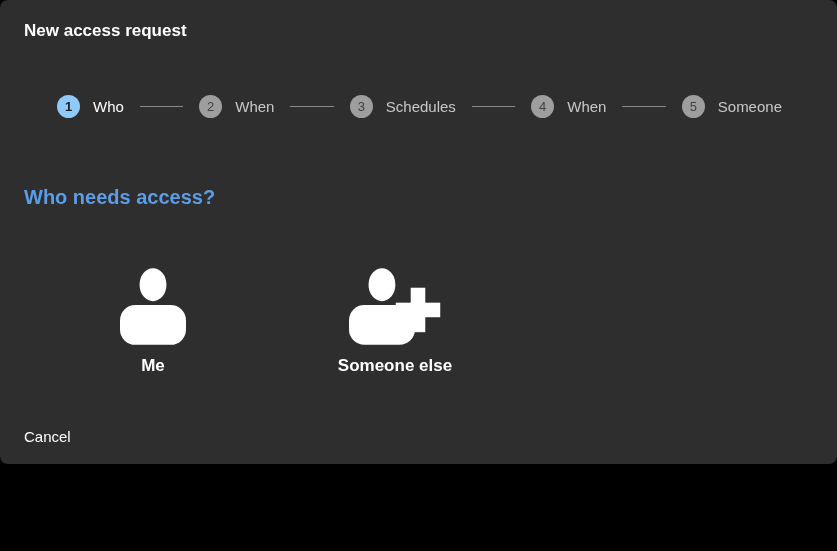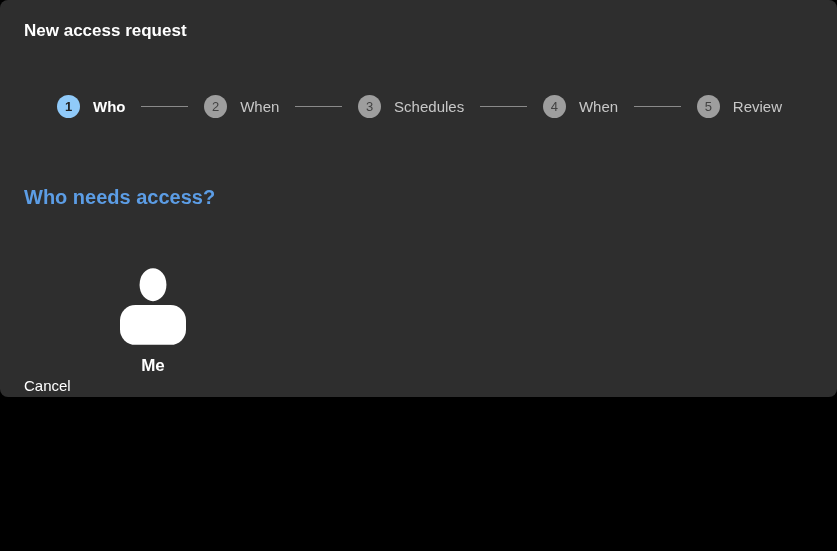--- a/index.html
+++ b/index.html
@@ -3,21 +3,21 @@
 <meta charset="utf-8">
 <style>
   html,body{margin:0;padding:0;background:#000;}
   body{
     width:837px;height:551px;overflow:hidden;
     font-family:"Liberation Sans","DejaVu Sans",sans-serif;
     -webkit-font-smoothing:antialiased;
   }
   .dialog{
     box-sizing:border-box;
-    width:837px;height:397px;
+    width:837px;height:464px;
     background:#2e2e2e;
     border-radius:8px;
     display:flex;flex-direction:column;
     padding:20px 24px 18px 24px;
     color:#fff;
   }
   .dialog-title{
     font-size:17px;font-weight:bold;color:#fff;line-height:21px;
   }
   
@@ -31,21 +31,21 @@
     width:23px;height:23px;border-radius:50%;
     display:flex;align-items:center;justify-content:center;
     font-size:13px;line-height:1;
     background:#9e9e9e;color:#424242;
     flex:0 0 auto;
   }
   .step.active .step-circle{background:#90caf9;color:#212121;font-weight:bold;}
   .step-label{
     margin-left:13px;font-size:15px;color:#c8c8c8;white-space:nowrap;
   }
-  .step.active .step-label{color:#fff;font-weight:bold;text-align:center;}
+  .step.active .step-label{color:#fff;font-weight:normal;text-align:center;}
   .step-line{
     flex:1 1 auto;height:1px;background:#8a8a8a;margin:0 16px;min-width:24px;
   }
   
   .question{
     margin:67px 0 0 0;
     font-size:20px;font-weight:bold;color:#5c9de5;line-height:24px;
   }
   .options{
     display:flex;align-items:flex-end;
@@ -93,39 +93,50 @@
       <span class="step-label">Schedules</span>
     </div>
     <div class="step-line"></div>
     <div class="step">
       <span class="step-circle">4</span>
       <span class="step-label">When</span>
     </div>
     <div class="step-line"></div>
     <div class="step">
       <span class="step-circle">5</span>
-      <span class="step-label">Review</span>
+      <span class="step-label">Someone</span>
     </div>
   </div>
 
   <div class="question">Who needs access?</div>
 
   <div class="options">
 
     <button class="option-card">
       <span class="option-icon">
         <svg width="66" height="77" viewBox="0 0 17.2 20" xmlns="http://www.w3.org/2000/svg">
           <ellipse cx="8.6" cy="4.3" rx="3.5" ry="4.3"></ellipse>
           <rect x="0" y="9.6" width="17.2" height="10.4" rx="4"></rect>
         </svg>
       </span>
       <span class="option-label">Me</span>
     </button>
 
 
+    <button class="option-card">
+      <span class="option-icon">
+        <svg width="92" height="77" viewBox="0 0 24 20" xmlns="http://www.w3.org/2000/svg">
+          <ellipse cx="8.6" cy="4.3" rx="3.5" ry="4.3"></ellipse>
+          <rect x="0" y="9.6" width="17.2" height="10.4" rx="4"></rect>
+          <rect x="16.1" y="5.1" width="3.8" height="11.6"></rect>
+          <rect x="12.2" y="9" width="11.6" height="3.8"></rect>
+        </svg>
+      </span>
+      <span class="option-label">Someone else</span>
+    </button>
 
   </div>
 
   <div class="footer">
     <button class="cancel-btn">Cancel</button>
   </div>
 
 </div>
 
 </body></html>

